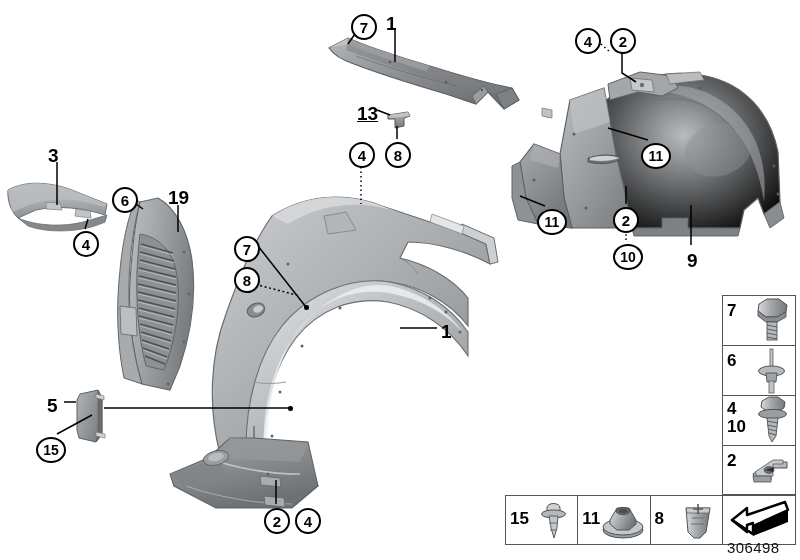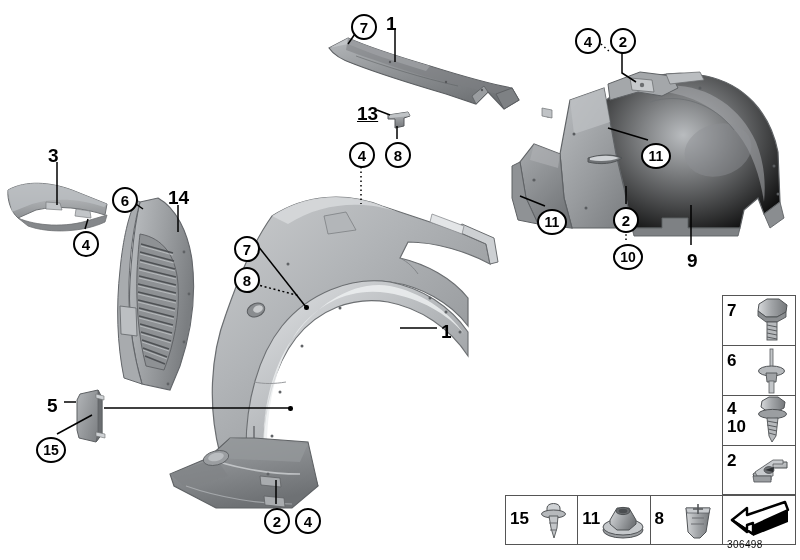--- a/index.html
+++ b/index.html
@@ -31,21 +31,21 @@
   .lnum{position:absolute;left:4px;font-weight:bold;font-size:17px;line-height:1.05;z-index:3;}
   .lart{position:absolute;right:4px;top:0;bottom:0;width:42px;}
 
   #legend-row{position:absolute;left:505px;top:495px;width:291px;height:50px;
               border:1.3px solid #555;box-sizing:border-box;z-index:21;background:#fff;
               display:flex;}
   #legend-row .lcell{border-bottom:none;border-right:1.3px solid #555;
                      width:72.7px;height:100%;}
   #legend-row .lcell:last-child{border-right:none;}
 
-  #diagram-id{position:absolute;left:727px;top:539px;font-size:10px;
+  #diagram-id{position:absolute;left:727px;top:539px;font-size:15px;
               letter-spacing:.4px;color:#111;z-index:40;}
 
   
   .part{position:absolute;z-index:10;}
   .part svg{display:block;overflow:visible;}
 </style>
 </head>
 <body>
 
 <div id="stage">
@@ -372,21 +372,21 @@
 
   <div id="callout-layer">
       <div class="callout" style="left: 351px; top: 14px;">7</div>
       <div class="plabel" style="left: 386px; top: 14px;">1</div>
       <div class="plabel" style="left: 357px; top: 104px; text-decoration: underline;">13</div>
       <div class="callout" style="left: 349px; top: 142px;">4</div>
       <div class="callout" style="left: 385px; top: 142px;">8</div>
       <div class="plabel" style="left: 48px; top: 146px;">3</div>
       <div class="callout" style="left: 73px; top: 231px;">4</div>
       <div class="callout" style="left: 112px; top: 187px;">6</div>
-      <div class="plabel" style="left: 168px; top: 188px;">14</div>
+      <div class="plabel" style="left: 168px; top: 188px;">19</div>
       <div class="callout" style="left: 234px; top: 236px;">7</div>
       <div class="callout" style="left: 234px; top: 267px;">8</div>
       <div class="plabel" style="left: 441px; top: 322px;">1</div>
       <div class="plabel" style="left: 47px; top: 396px;">5</div>
       <div class="callout wide" style="left: 36px; top: 437px;">15</div>
       <div class="callout" style="left: 264px; top: 508px;">2</div>
       <div class="callout" style="left: 295px; top: 508px;">4</div>
       <div class="callout" style="left: 575px; top: 28px;">4</div>
       <div class="callout" style="left: 610px; top: 28px;">2</div>
       <div class="callout wide" style="left: 641px; top: 143px;">11</div>

